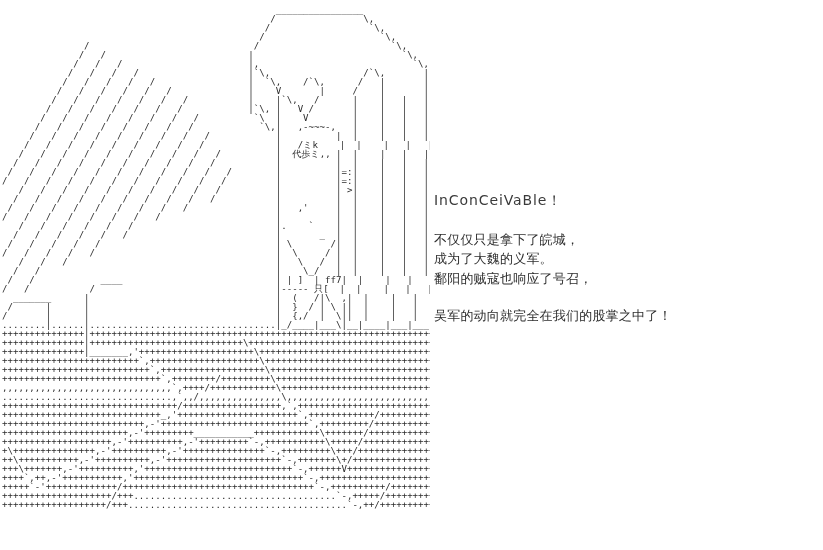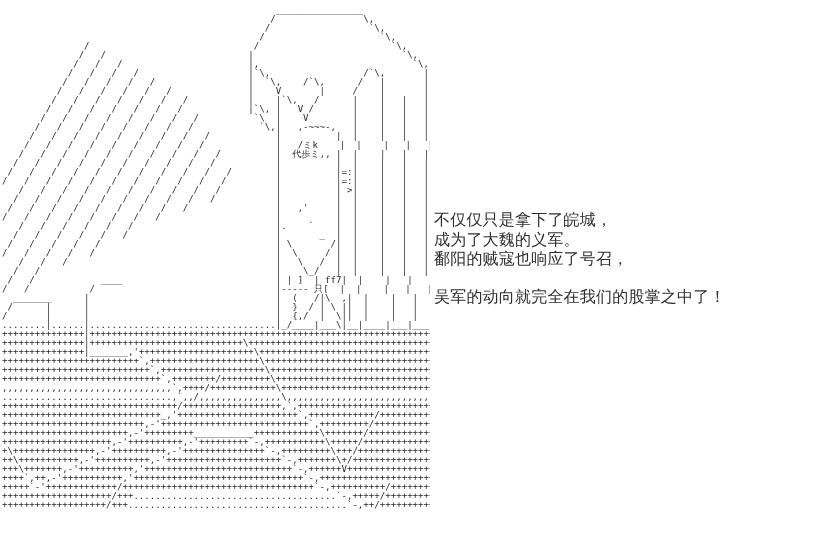--- a/index.html
+++ b/index.html
@@ -54,21 +54,21 @@
   
   #dialogue {
     position: absolute;
     left: 434px;
     top: 191px;
     width: 380px;
   }
 
   .dlg-line {
     font-family: "DejaVu Sans", sans-serif;
-    font-size: 16px;
+    font-size: 13px;
     line-height: 19.6px;
     color: #2e2e2e;
     white-space: pre;
     letter-spacing: 0.2px;
   }
 
   .dlg-line.shout {
     font-size: 14px;
     letter-spacing: 0.9px;
     color: #3a3a3a;
@@ -141,20 +141,21 @@
 ++\+++++++++++,-'++++++++++,-'+++++++++++++++++++++`-,+++++++\+/++++++++++++++++
 +++\+++++++,-'++++++++++,'+++++++++++++++++++++++++++`-,++++++V+++++++++++++++++
 ++++`,++,-'+++++++++++,'+++++++++++++++++++++++++++++++`-,+++++++++++++++++++++
 +++++`-'+++++++++++++/+++++++++++++++++++++++++++++++++++`-,++++++++++/++++++++
 ++++++++++++++++++++/+++.....................................`-,+++++/+++++++++
 +++++++++++++++++++/+++........................................`-,++/++++++++++</pre>
   </div>
 
   <div id="dialogue">
 
+    <div class="dlg-line shout">InConCeiVaBle！</div>
 
     <div class="dlg-gap"></div>
 
     <div class="dlg-line">不仅仅只是拿下了皖城，</div>
     <div class="dlg-line">成为了大魏的义军。</div>
     <div class="dlg-line">鄱阳的贼寇也响应了号召，</div>
 
     <div class="dlg-gap-small"></div>
 
     <div class="dlg-line">吴军的动向就完全在我们的股掌之中了！</div>

